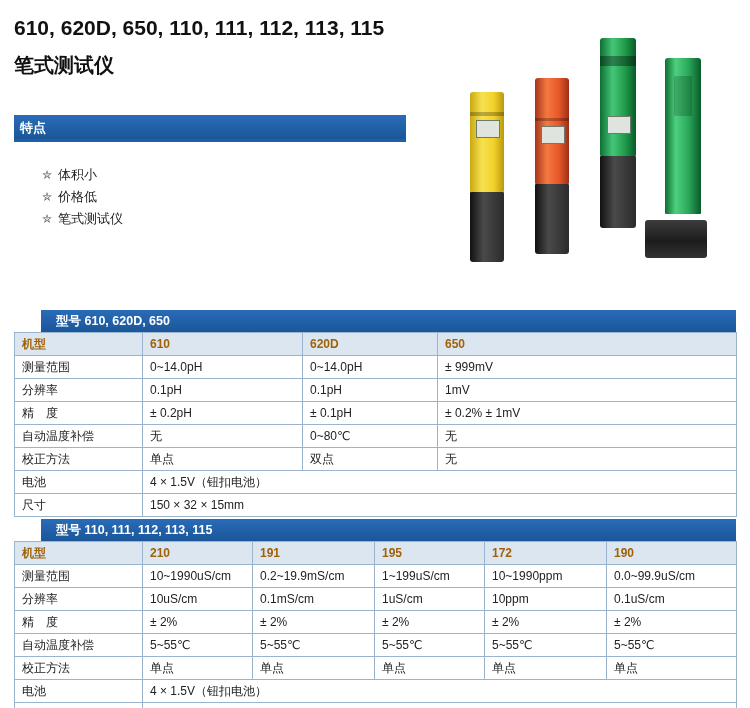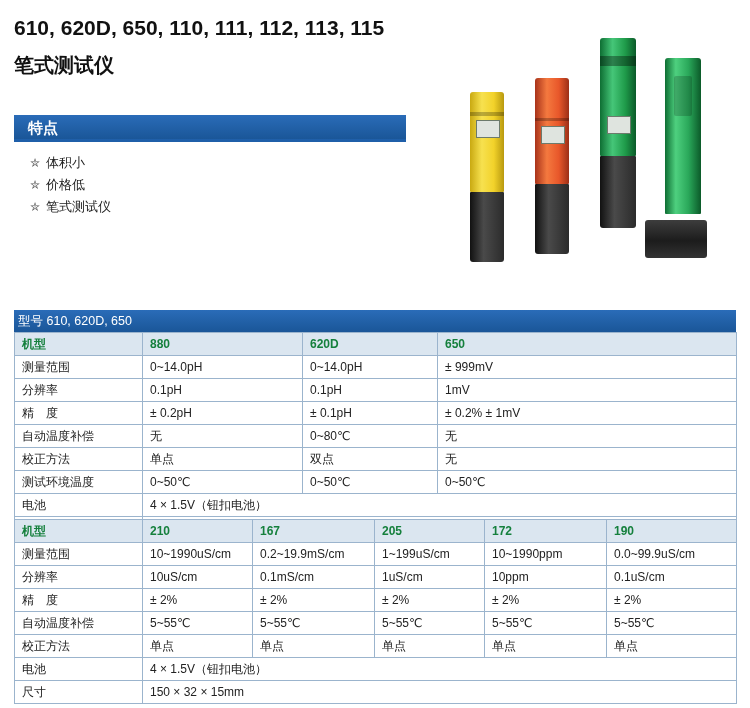--- a/index.html
+++ b/index.html
@@ -42,40 +42,40 @@
     position: absolute;
     left: 14px;
     top: 115px;
     width: 392px;
     height: 24px;
     background: #1f5fa9;
     background: linear-gradient(to bottom, #2a6cb8 0%, #1a5698 100%);
   }
   .feature-band-label {
     position: absolute;
-    left: 14px;
+    left: 6px;
     top: 4px;
-    font-size: 15px;
+    font-size: 13px;
     font-weight: bold;
     color: #ffffff;
   }
   .feature-underline {
     position: absolute;
     left: 14px;
     top: 139px;
     width: 392px;
     height: 3px;
     background: #1f5fa9;
   }
   .feature-list {
     position: absolute;
     left: 26px;
     top: 148px;
     list-style: none;
-    margin: 4px;
+    margin: 16px;
     padding: 0;
   }
   .feature-list li {
     font-size: 13px;
     color: #222222;
     line-height: 21px;
     white-space: nowrap;
   }
   .feature-list li .star {
     color: #555555;
@@ -119,45 +119,46 @@
   }
 
   
   .table-block { position: absolute; }
   .table-header-band {
     background: #1f5fa9;
     background: linear-gradient(to bottom, #2a6cb8 0%, #1a5698 100%);
     height: 22px;
     color: #ffffff;
     font-size: 12.5px;
-    font-weight: normal;
+    font-weight: bold;
     line-height: 22px;
-    padding-left: 4px;
+    padding-left: 15px;
     box-sizing: border-box;
+    margin-left: 27px;
   }
   table.spec {
     border-collapse: collapse;
     width: 100%;
     table-layout: fixed;
     font-size: 12px;
   }
   table.spec th, table.spec td {
     border: 1px solid #9bb4cd;
     height: 20px;
     padding: 1px 7px;
     text-align: left;
     font-weight: normal;
     color: #222222;
     background: #ffffff;
     white-space: nowrap;
     overflow: hidden;
   }
   table.spec thead th {
     background: #dbe6f0;
-    color: #15803d;
+    color: #a16207;
     font-weight: bold;
     font-size: 12px;
   }
   table.spec td.label, table.spec th.label {
     letter-spacing: 0px;
   }
 </style>
 </head>
 <body>
 
@@ -215,21 +216,21 @@
     <table class="spec">
       <colgroup>
         <col style="width:128px">
         <col style="width:160px">
         <col style="width:135px">
         <col style="width:299px">
       </colgroup>
       <thead>
         <tr>
           <th>机型</th>
-          <th>880</th>
+          <th>610</th>
           <th>620D</th>
           <th>650</th>
         </tr>
       </thead>
       <tbody>
         <tr>
           <td class="label">测量范围</td>
           <td>0~14.0pH</td>
           <td>0~14.0pH</td>
           <td>± 999mV</td>
@@ -252,53 +253,48 @@
           <td>0~80℃</td>
           <td>无</td>
         </tr>
         <tr>
           <td class="label">校正方法</td>
           <td>单点</td>
           <td>双点</td>
           <td>无</td>
         </tr>
         <tr>
-          <td class="label">测试环境温度</td>
-          <td>0~50℃</td>
-          <td>0~50℃</td>
-          <td>0~50℃</td>
-        </tr>
-        <tr>
           <td class="label">电池</td>
           <td colspan="3">4 × 1.5V（钮扣电池）</td>
         </tr>
         <tr>
           <td class="label">尺寸</td>
           <td colspan="3">150 × 32 × 15mm</td>
         </tr>
       </tbody>
     </table>
   </div>
 
   <div class="table-block" style="left:14px; top:519px; width:722px;">
+    <div class="table-header-band">型号 110, 111, 112, 113, 115</div>
     <table class="spec">
       <colgroup>
         <col style="width:128px">
         <col style="width:110px">
         <col style="width:122px">
         <col style="width:110px">
         <col style="width:122px">
         <col style="width:130px">
       </colgroup>
       <thead>
         <tr>
           <th>机型</th>
           <th>210</th>
-          <th>167</th>
-          <th>205</th>
+          <th>191</th>
+          <th>195</th>
           <th>172</th>
           <th>190</th>
         </tr>
       </thead>
       <tbody>
         <tr>
           <td class="label">测量范围</td>
           <td>10~1990uS/cm</td>
           <td>0.2~19.9mS/cm</td>
           <td>1~199uS/cm</td>

